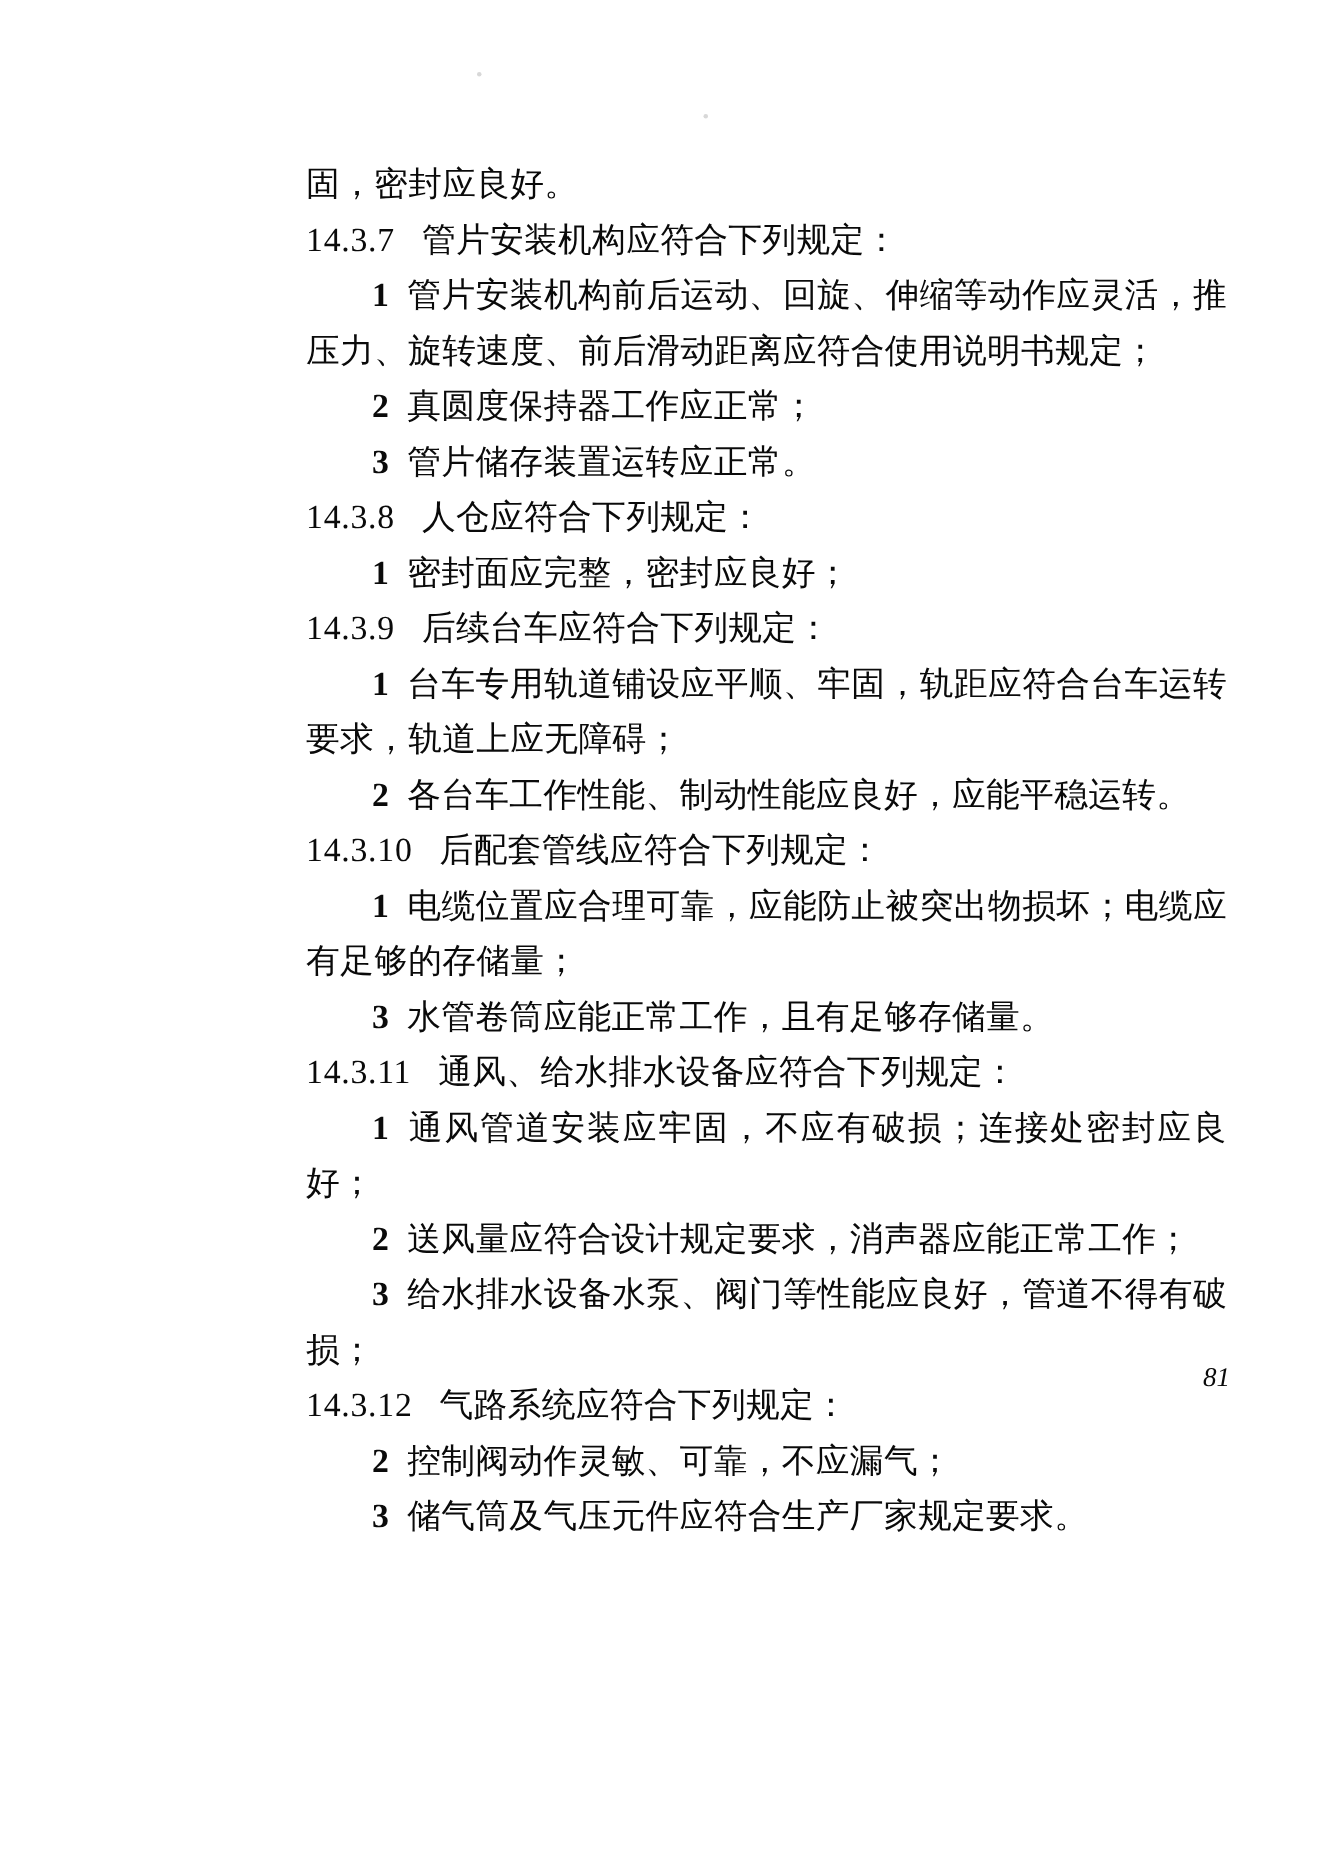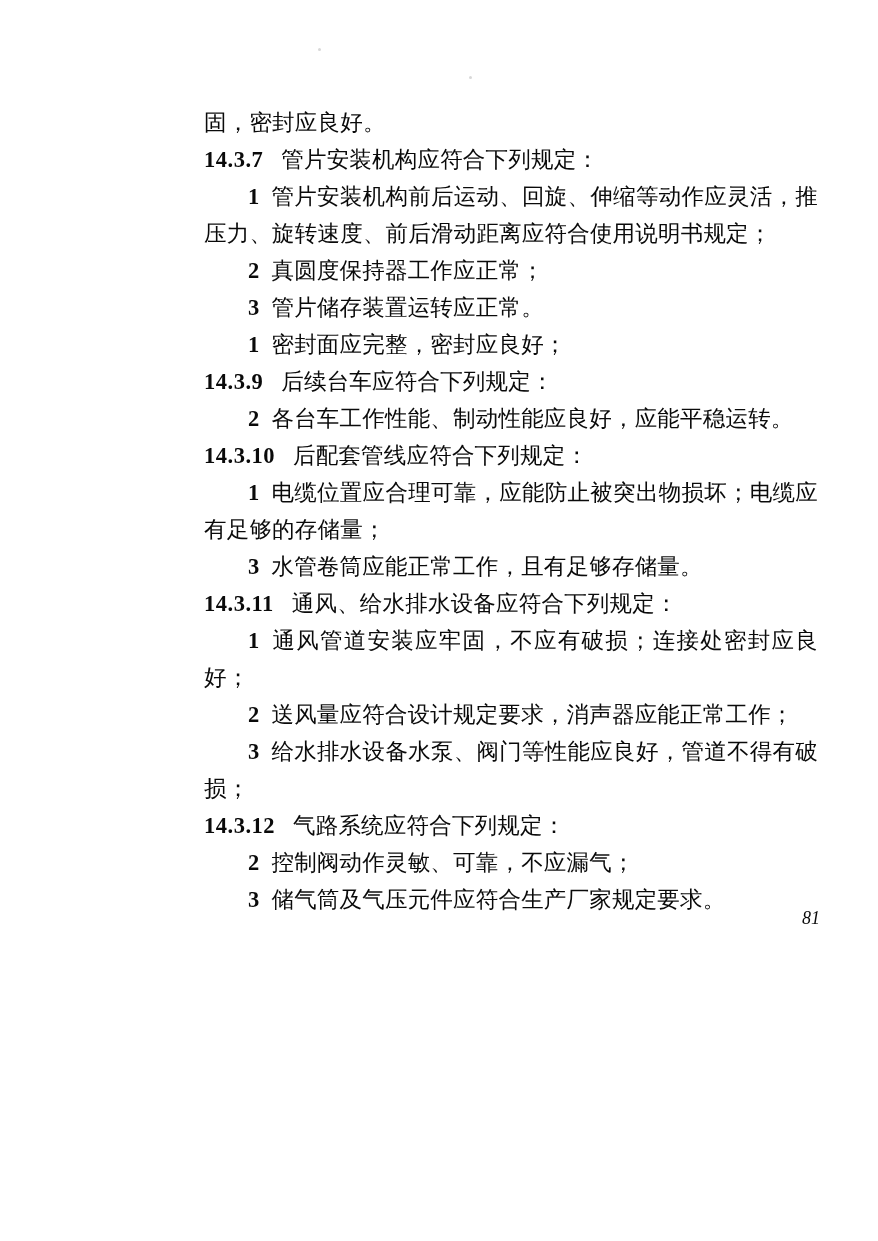--- a/index.html
+++ b/index.html
@@ -32,21 +32,21 @@
     margin: 0;
     padding: 0;
   }
   .para-cont {
     text-indent: 0;
   }
   .sec {
     display: block;
   }
   .sec-num {
-    font-weight: bold;
+    font-weight: normal;
     letter-spacing: 0.5px;
   }
   .sec-gap {
     display: inline-block;
     width: 18px;
   }
   .item {
     display: block;
     text-indent: 44px;
   }
@@ -80,22 +80,24 @@
 
   <div class="speck" style="left:290px; top:48px;"></div>
   <div class="speck" style="left:441px; top:76px;"></div>
 
   <div class="doc-body" id="doc-body">
       <p class="para para-cont"><span>固，密封应良好。</span></p>
       <p class="para sec"><span class="sec-num">14.3.7</span><span class="sec-gap"></span><span>管片安装机构应符合下列规定：</span></p>
       <p class="para item"><span class="item-num">1</span><span class="item-gap"></span><span>管片安装机构前后运动、回旋、伸缩等动作应灵活，推压力、旋转速度、前后滑动距离应符合使用说明书规定；</span></p>
       <p class="para item"><span class="item-num">2</span><span class="item-gap"></span><span>真圆度保持器工作应正常；</span></p>
       <p class="para item"><span class="item-num">3</span><span class="item-gap"></span><span>管片储存装置运转应正常。</span></p>
+      <p class="para sec"><span class="sec-num">14.3.8</span><span class="sec-gap"></span><span>人仓应符合下列规定：</span></p>
       <p class="para item"><span class="item-num">1</span><span class="item-gap"></span><span>密封面应完整，密封应良好；</span></p>
       <p class="para sec"><span class="sec-num">14.3.9</span><span class="sec-gap"></span><span>后续台车应符合下列规定：</span></p>
+      <p class="para item"><span class="item-num">1</span><span class="item-gap"></span><span>台车专用轨道铺设应平顺、牢固，轨距应符合台车运转要求，轨道上应无障碍；</span></p>
       <p class="para item"><span class="item-num">2</span><span class="item-gap"></span><span>各台车工作性能、制动性能应良好，应能平稳运转。</span></p>
       <p class="para sec"><span class="sec-num">14.3.10</span><span class="sec-gap"></span><span>后配套管线应符合下列规定：</span></p>
       <p class="para item"><span class="item-num">1</span><span class="item-gap"></span><span>电缆位置应合理可靠，应能防止被突出物损坏；电缆应有足够的存储量；</span></p>
       <p class="para item"><span class="item-num">3</span><span class="item-gap"></span><span>水管卷筒应能正常工作，且有足够存储量。</span></p>
       <p class="para sec"><span class="sec-num">14.3.11</span><span class="sec-gap"></span><span>通风、给水排水设备应符合下列规定：</span></p>
       <p class="para item"><span class="item-num">1</span><span class="item-gap"></span><span>通风管道安装应牢固，不应有破损；连接处密封应良好；</span></p>
       <p class="para item"><span class="item-num">2</span><span class="item-gap"></span><span>送风量应符合设计规定要求，消声器应能正常工作；</span></p>
       <p class="para item"><span class="item-num">3</span><span class="item-gap"></span><span>给水排水设备水泵、阀门等性能应良好，管道不得有破损；</span></p>
       <p class="para sec"><span class="sec-num">14.3.12</span><span class="sec-gap"></span><span>气路系统应符合下列规定：</span></p>
       <p class="para item"><span class="item-num">2</span><span class="item-gap"></span><span>控制阀动作灵敏、可靠，不应漏气；</span></p>

